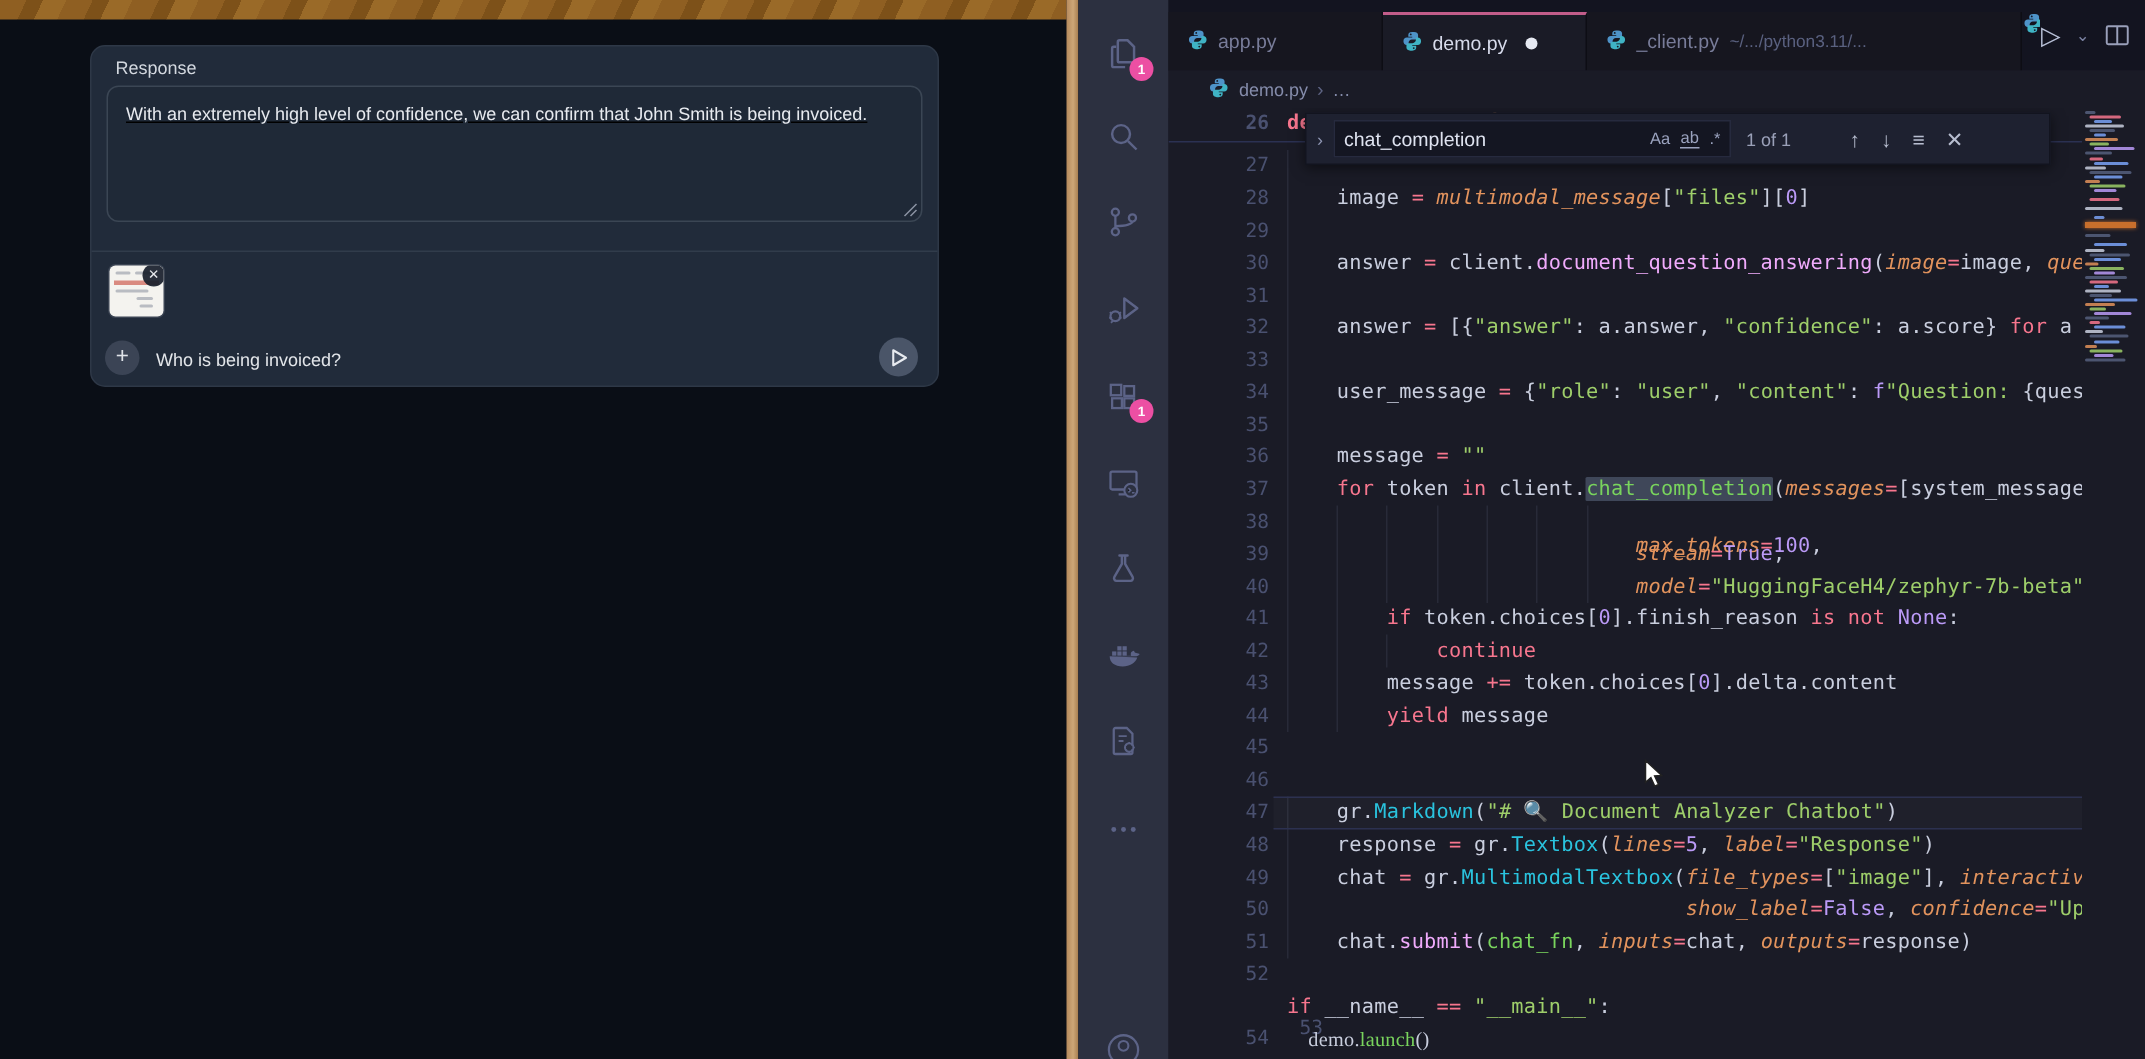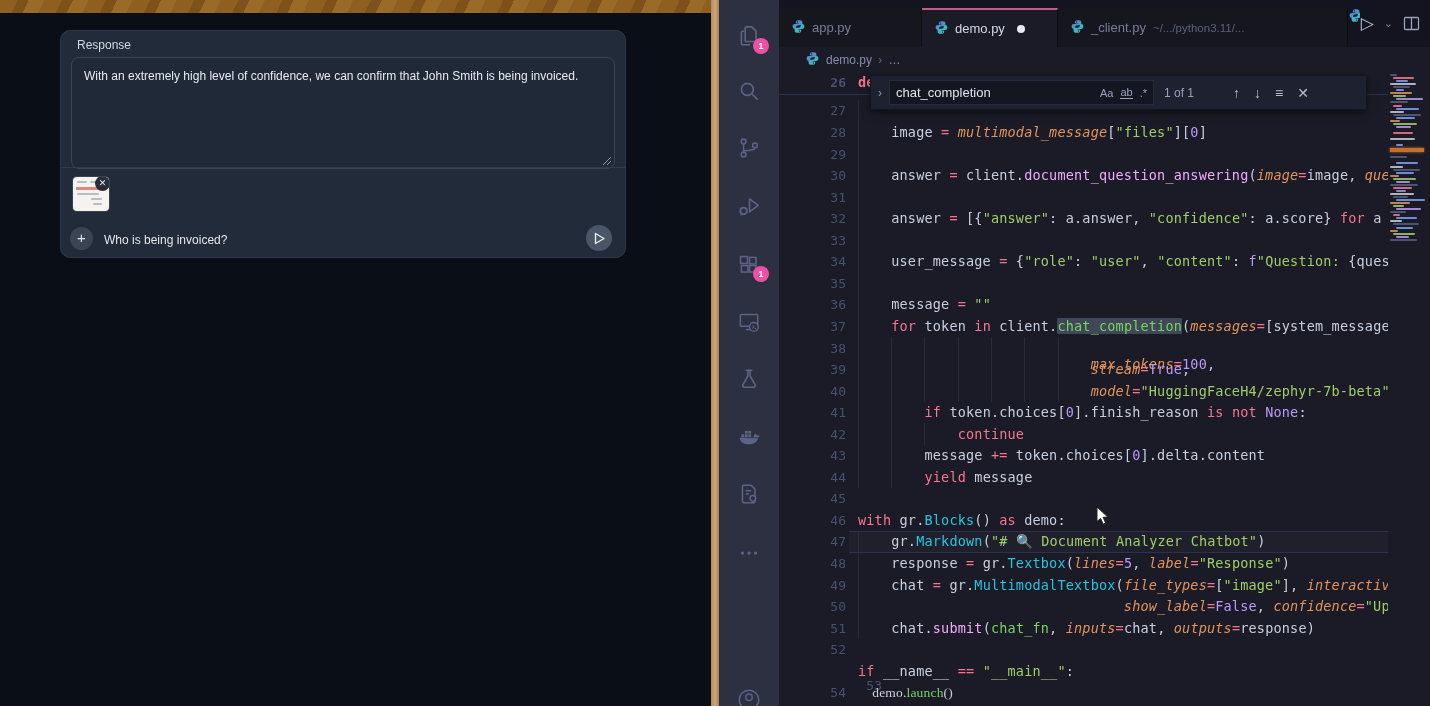--- a/index.html
+++ b/index.html
@@ -7,22 +7,22 @@
   .stage { position:relative; width:1430px; height:706px; overflow:hidden;
            font-family:"Liberation Sans", sans-serif; background:#0a0e16; }
 
   
   .left-pane { position:absolute; left:0; top:0; width:711px; height:706px; background:#0a0e16; }
   .wallpaper-strip { position:absolute; left:0; top:0; width:711px; height:13px;
      background:repeating-linear-gradient(115deg,#8f5f22 0 16px,#7d5119 16px 26px,#9a6a28 26px 40px); }
   .panel { position:absolute; left:60px; top:30px; width:566px; height:228px;
      background:#212b3a; border:1px solid #2e3847; border-radius:10px; }
   .block-label { position:absolute; left:16px; top:7px; font-size:12px; color:#d3d8df; }
-  .resp-textarea { position:absolute; left:10px; top:26px; width:544px; height:112px;
-     background:#1f2937; border:1px solid #3b4654; border-radius:8px; overflow:hidden; }
+  .resp-textarea { position:absolute; left:10px; top:26px; width:544px; height:91px;
+     background:#1f2937; border:1px solid #3b4654; border-radius:8px; overflow:hidden;text-decoration:underline; }
   .resp-text { padding:10px 12px; font-size:12px; line-height:16px; color:#e7eaef; }
   .resize-handle { position:absolute; right:2px; bottom:2px; }
   .panel-divider { position:absolute; left:0; top:136px; width:100%; height:1px; background:#313c4b; }
   .thumb { position:absolute; left:12px; top:146px; width:36px; height:34px; background:#f4f3ef;
      border-radius:4px; overflow:hidden; box-shadow:0 0 0 1px #3a4352; }
   .thumb-line { position:absolute; left:4px; height:2px; background:#b9bcc2; border-radius:1px; }
   .thumb-red { position:absolute; left:3px; top:10px; width:30px; height:3px; background:#d98a80; }
   .thumb-close { position:absolute; left:-9px; top:-8px; width:15px; height:15px; border-radius:50%;
      background:rgba(23,30,43,.92); color:#e8eaee; font-size:9px; line-height:15px; text-align:center; cursor:pointer; }
   .chat-row { position:absolute; left:0; top:186px; width:100%; height:42px; }
@@ -386,21 +386,20 @@
           <div class="code-row" style="top: 330.15px;">        <span class="seg-k">if</span><span class="seg-d"> token.choices[</span><span class="seg-n">0</span><span class="seg-d">].finish_reason </span><span class="seg-k">is</span><span class="seg-d"> </span><span class="seg-k">not</span><span class="seg-d"> </span><span class="seg-n">None</span><span class="seg-d">:</span></div>
           <div class="gutter-num" style="top: 351.7px;">42</div>
           <div class="code-row" style="top: 351.7px;">            <span class="seg-k">continue</span></div>
           <div class="gutter-num" style="top: 373.25px;">43</div>
           <div class="code-row" style="top: 373.25px;">        <span class="seg-d">message </span><span class="seg-k">+=</span><span class="seg-d"> token.choices[</span><span class="seg-n">0</span><span class="seg-d">].delta.content</span></div>
           <div class="gutter-num" style="top: 394.8px;">44</div>
           <div class="code-row" style="top: 394.8px;">        <span class="seg-k">yield</span><span class="seg-d"> message</span></div>
           <div class="gutter-num" style="top: 416.35px;">45</div>
           <div class="code-row" style="top: 416.35px;"></div>
           <div class="gutter-num" style="top: 437.9px;">46</div>
-          <div class="code-row" style="top: 437.9px;"><span class="seg-k">with</span><span class="seg-d"> gr.</span><span class="seg-fc">Blocks</span><span class="seg-d">() </span><span class="seg-k">as</span><span class="seg-d"> demo:</span></div>
           <div class="current-line" style="top: 458.95px;"></div>
           <div class="gutter-num" style="top: 459.45px;">47</div>
           <div class="code-row" style="top: 459.45px;">    <span class="seg-d">gr.</span><span class="seg-fc">Markdown</span><span class="seg-d">(</span><span class="seg-s">"# 🔍 Document Analyzer Chatbot"</span><span class="seg-d">)</span></div>
           <div class="gutter-num" style="top: 481px;">48</div>
           <div class="code-row" style="top: 481px;">    <span class="seg-d">response </span><span class="seg-k">=</span><span class="seg-d"> gr.</span><span class="seg-fc">Textbox</span><span class="seg-d">(</span><span class="seg-p">lines</span><span class="seg-k">=</span><span class="seg-n">5</span><span class="seg-d">, </span><span class="seg-p">label</span><span class="seg-k">=</span><span class="seg-s">"Response"</span><span class="seg-d">)</span></div>
           <div class="gutter-num" style="top: 502.55px;">49</div>
           <div class="code-row" style="top: 502.55px;">    <span class="seg-d">chat </span><span class="seg-k">=</span><span class="seg-d"> gr.</span><span class="seg-fc">MultimodalTextbox</span><span class="seg-d">(</span><span class="seg-p">file_types</span><span class="seg-k">=</span><span class="seg-d">[</span><span class="seg-s">"image"</span><span class="seg-d">], </span><span class="seg-p">interactive</span></div>
           <div class="gutter-num" style="top: 524.1px;">50</div>
           <div class="code-row" style="top: 524.1px;">                                <span class="seg-p">show_label</span><span class="seg-k">=</span><span class="seg-n">False</span><span class="seg-d">, </span><span class="seg-p">confidence</span><span class="seg-k">=</span><span class="seg-s">"Upload an image"</span></div>
           <div class="gutter-num" style="top: 545.65px;">51</div>

